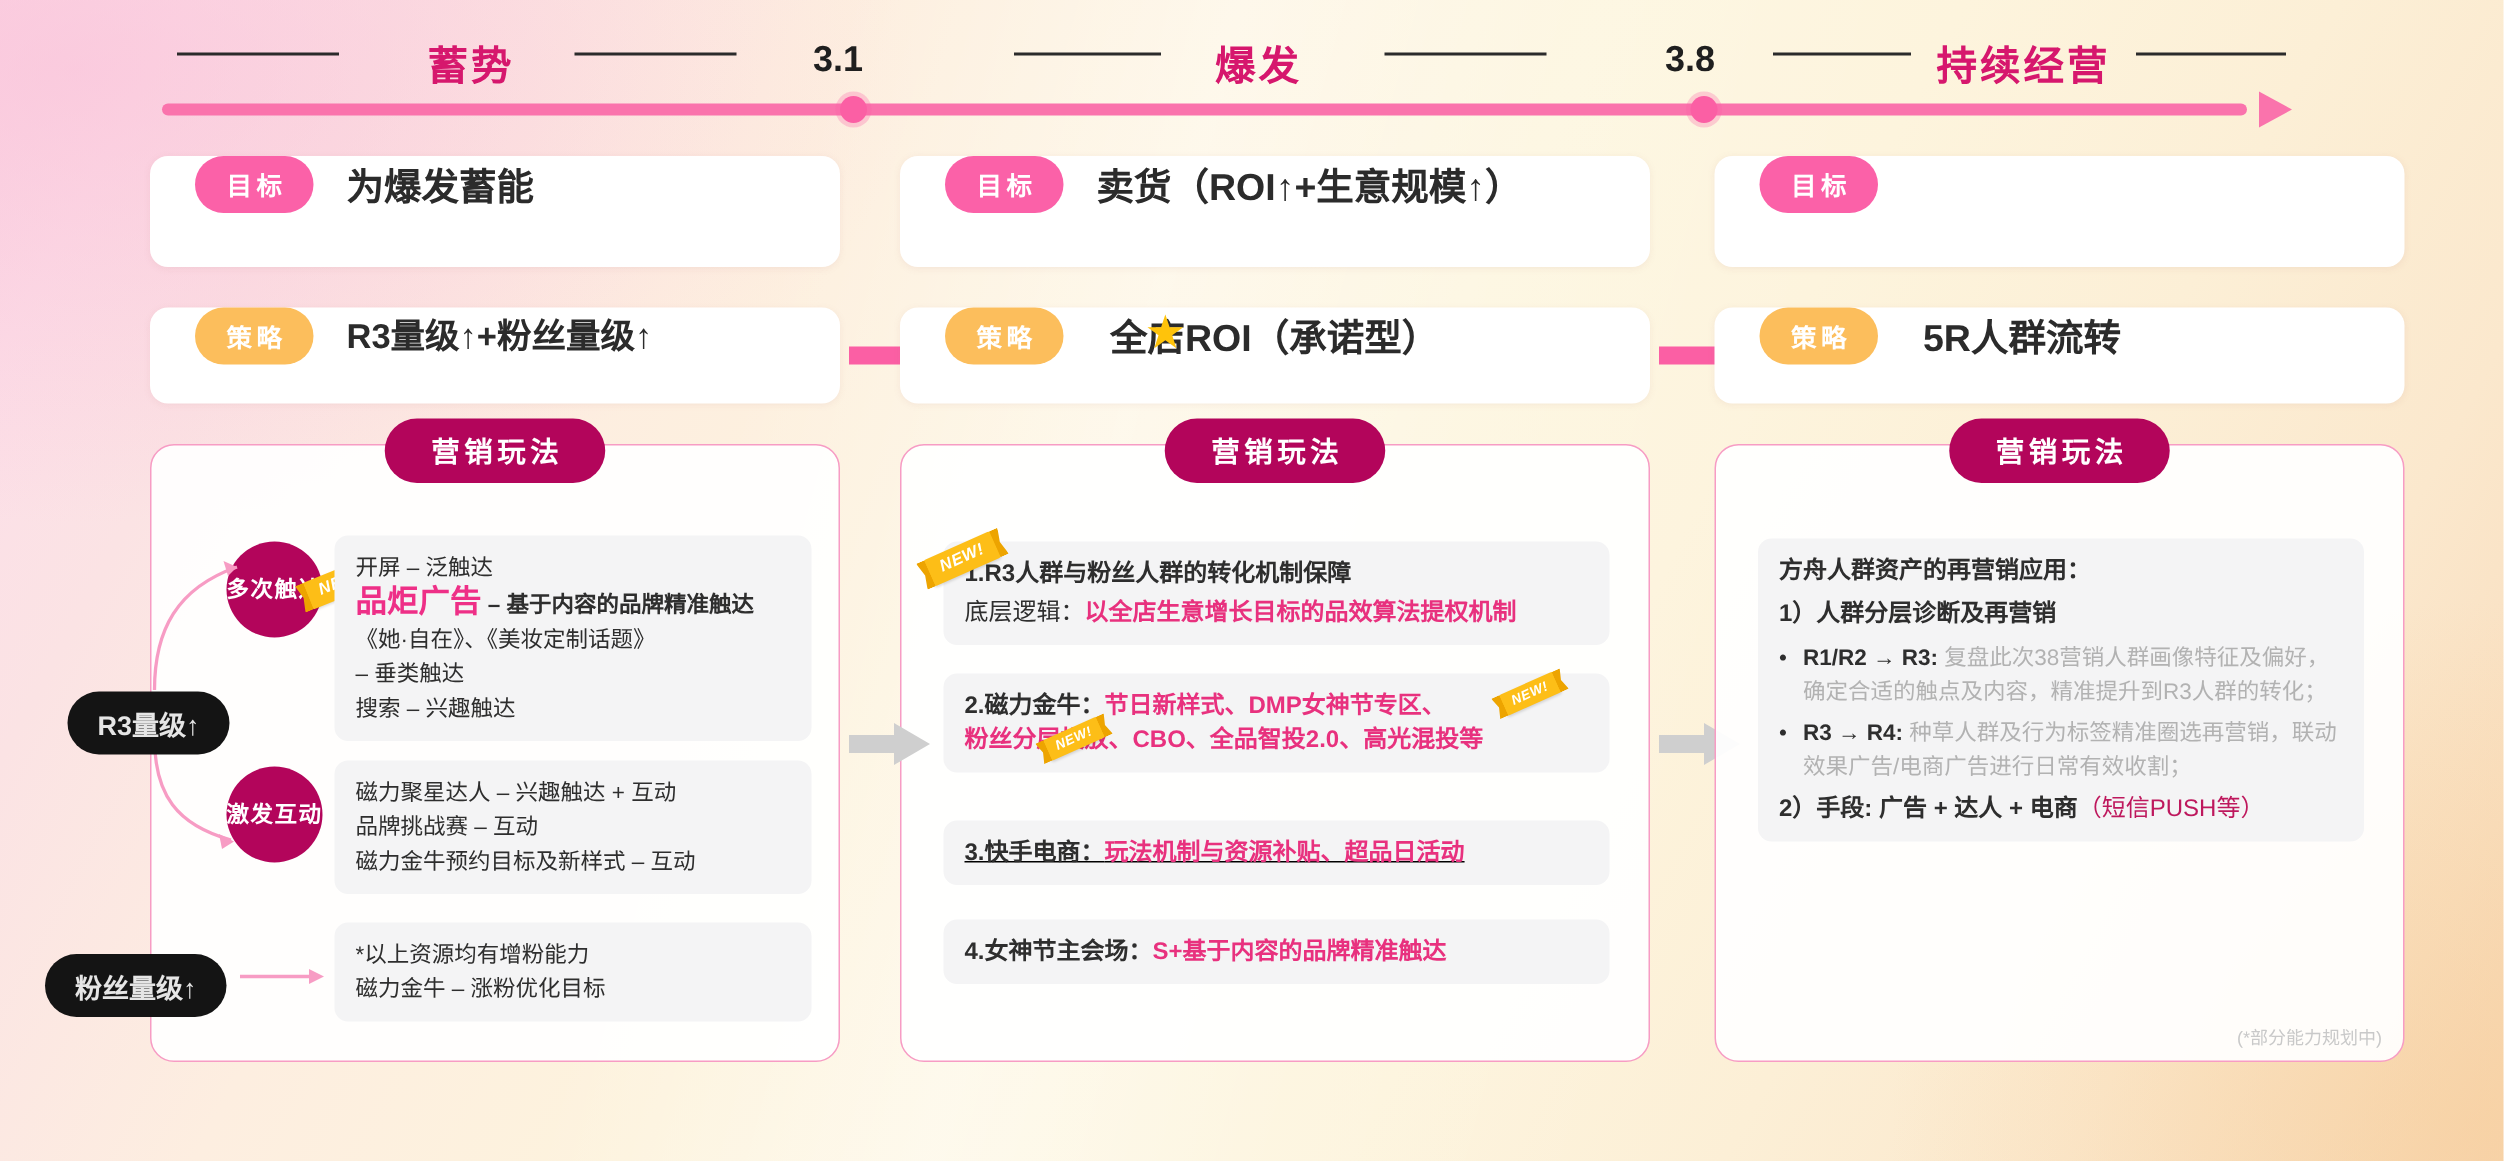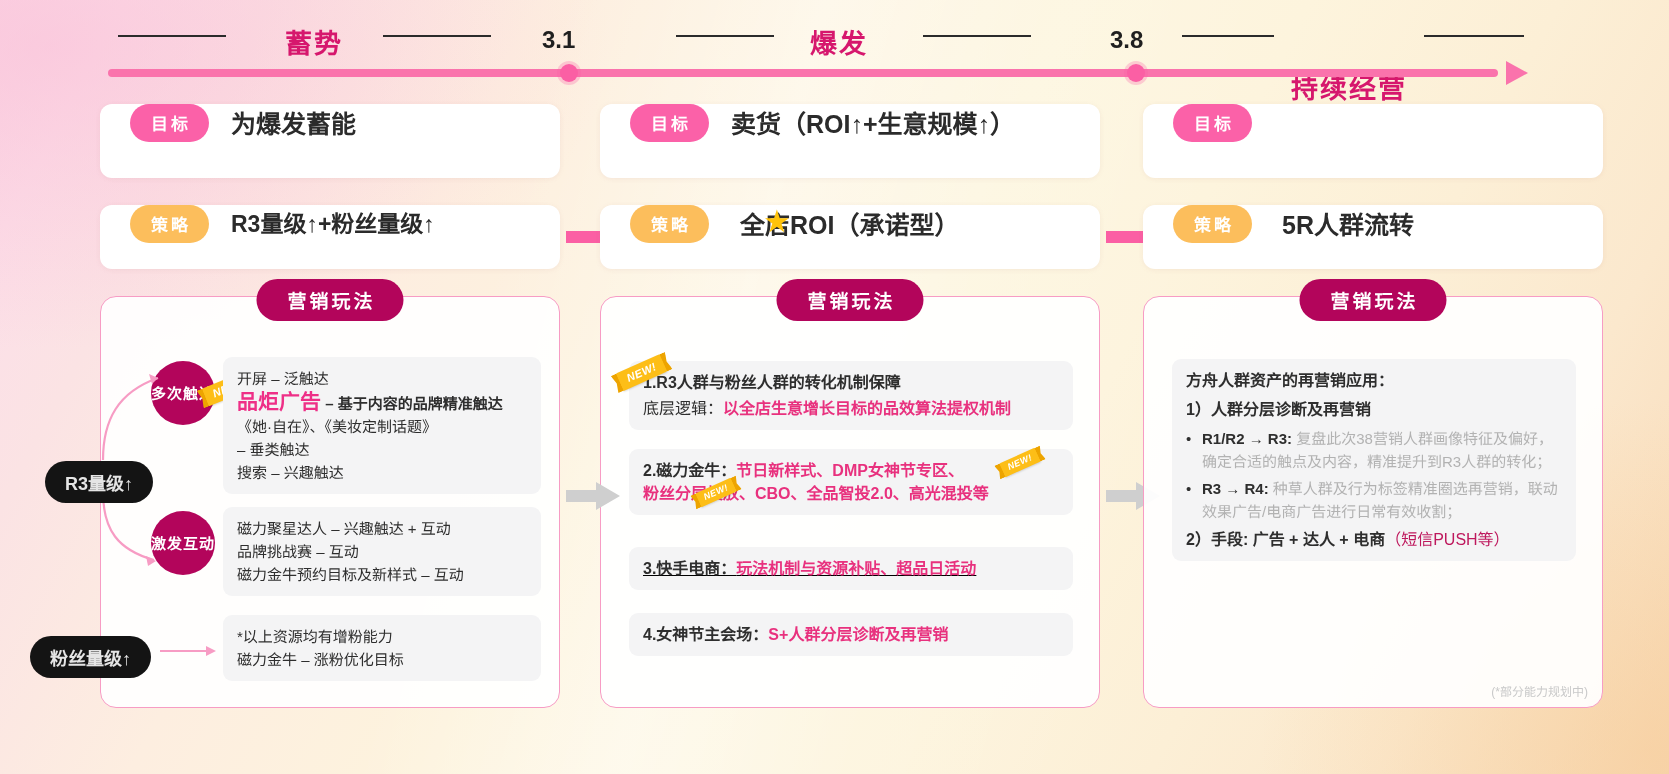--- a/index.html
+++ b/index.html
@@ -193,21 +193,21 @@
   <div class="tl-labels">
     <div class="tl-seg" style="left:118px;width:108px;"></div>
     <div class="tl-seg" style="left:383px;width:108px;"></div>
     <div class="tl-seg" style="left:676px;width:98px;"></div>
     <div class="tl-seg" style="left:923px;width:108px;"></div>
     <div class="tl-seg" style="left:1182px;width:92px;"></div>
     <div class="tl-seg" style="left:1424px;width:100px;"></div>
 
     <div class="tl-phase" style="left:285px;">蓄势</div>
     <div class="tl-phase" style="left:810px;">爆发</div>
-    <div class="tl-phase" style="left:1291px;margin-top:45px;">持续经营</div>
+    <div class="tl-phase" style="left:1291px;">持续经营</div>
 
     <div class="tl-date" style="left:542px;">3.1</div>
     <div class="tl-date" style="left:1110px;">3.8</div>
   </div>
 
   <div class="tl-axis">
     <div class="tl-bar"></div>
     <div class="tl-arrow"></div>
     <div class="tl-dot" style="left:452px;"></div>
     <div class="tl-dot" style="left:1019px;"></div>
@@ -325,21 +325,21 @@
     <div class="newtag sm" style="left:95px;top:188px;transform:rotate(-24deg);">NEW!</div>
 
     <div class="grey-box" style="left:28px;top:250px;width:444px;text-decoration:underline;">
       <div class="txt" style="font-size:16px;">
         <span class="txt b" style="font-size:16px;">3.快手电商：</span><span class="pinky">玩法机制与资源补贴、超品日活动</span>
       </div>
     </div>
 
     <div class="grey-box" style="left:28px;top:316px;width:444px;">
       <div class="txt" style="font-size:16px;">
-        <span class="txt b" style="font-size:16px;">4.女神节主会场：</span><span class="pinky">S+人群分层诊断及再营销</span>
+        <span class="txt b" style="font-size:16px;">4.女神节主会场：</span><span class="pinky">S+基于内容的品牌精准触达</span>
       </div>
     </div>
   </div>
 
   <div class="grey-arrow" style="left:566px;top:482px;">
     <div class="shaft"></div>
     <div class="head"></div>
   </div>
   <div class="grey-arrow" style="left:1106px;top:482px;">
     <div class="shaft"></div>

